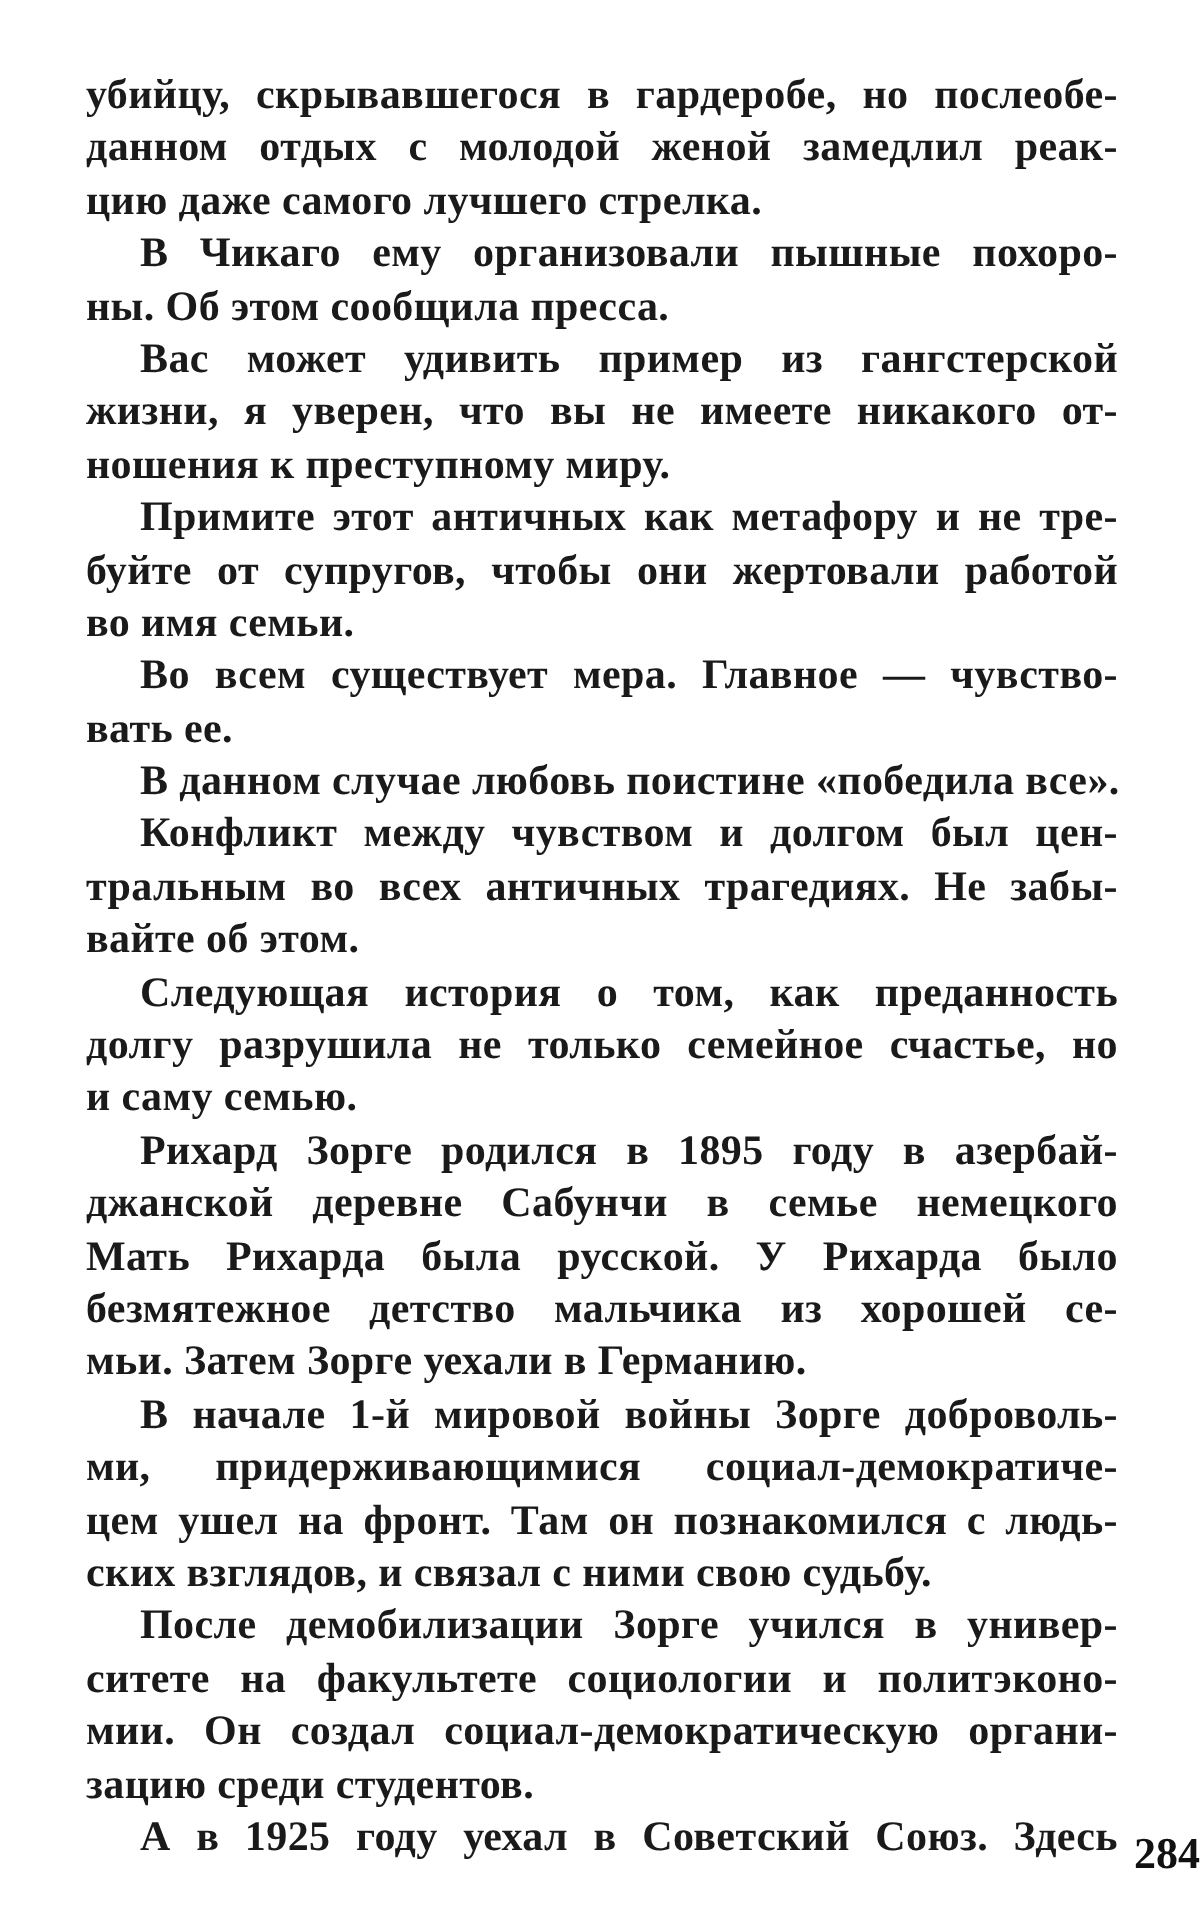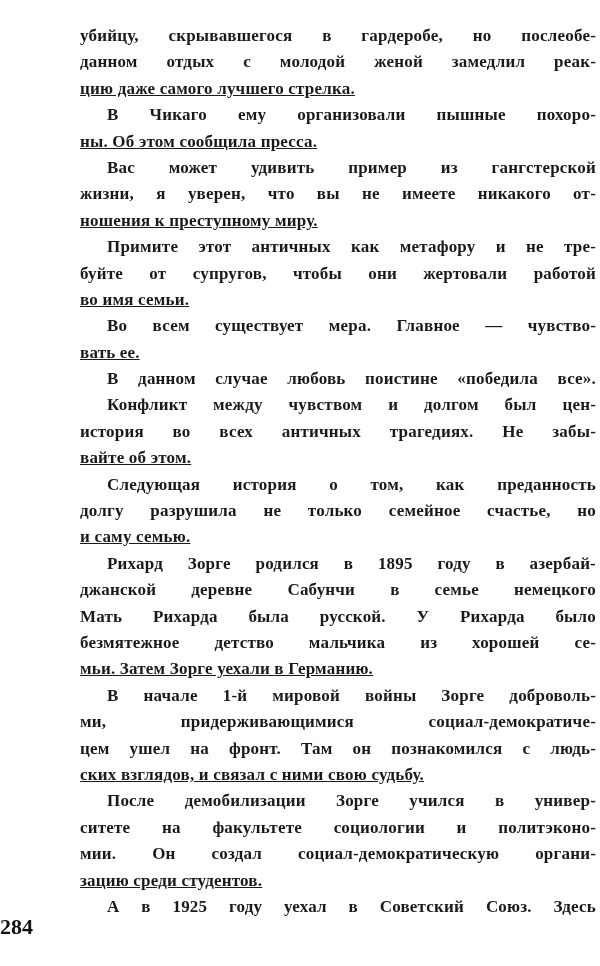--- a/index.html
+++ b/index.html
@@ -10,51 +10,49 @@
   body {
     width: 600px;
     height: 966px;
     position: relative;
     overflow: hidden;
     color: #1a1a1a;
   }
   .page {
     position: absolute;
     left: 43px;
-    top: 23px;
+    top: 34px;
     width: 516px;
     font-family: "Liberation Serif", "DejaVu Serif", serif;
-    font-size: 17px;
+    font-size: 21px;
     font-weight: bold;
     letter-spacing: 0.2px;
-    margin-left: 37px;
   }
   .line {
     display: block;
     height: 26.4px;
     line-height: 26.4px;
     white-space: nowrap;
     text-align: justify;
     text-align-last: justify;
     overflow: visible;
   }
   .line.indent {
     padding-left: 27px;
   }
   .line.last {
     text-align: center;
     text-align-last: left;
-    text-decoration: underline;
   }
   .page-number {
     position: absolute;
     left: 0;
     width: 600px;
     top: 914px;
-    text-align: left;
+    text-align: right;
     font-family: "Liberation Serif", "DejaVu Serif", serif;
     font-size: 22px;
     font-weight: bold;
     color: #111111;
   }
 </style>
 </head>
 <body>
 
 <div class="page">
@@ -86,21 +84,21 @@
     <span class="line indent">Во всем существует мера. Главное — чувство-</span>
     <span class="line last">вать ее.</span>
   </div>
 
   <div>
     <span class="line indent">В данном случае любовь поистине «победила все».</span>
   </div>
 
   <div>
     <span class="line indent">Конфликт между чувством и долгом был цен-</span>
-    <span class="line">история во всех античных трагедиях. Не забы-</span>
+    <span class="line">тральным во всех античных трагедиях. Не забы-</span>
     <span class="line last">вайте об этом.</span>
   </div>
 
   <div>
     <span class="line indent">Следующая история о том, как преданность</span>
     <span class="line">долгу разрушила не только семейное счастье, но</span>
     <span class="line last">и саму семью.</span>
   </div>
 
   <div>

